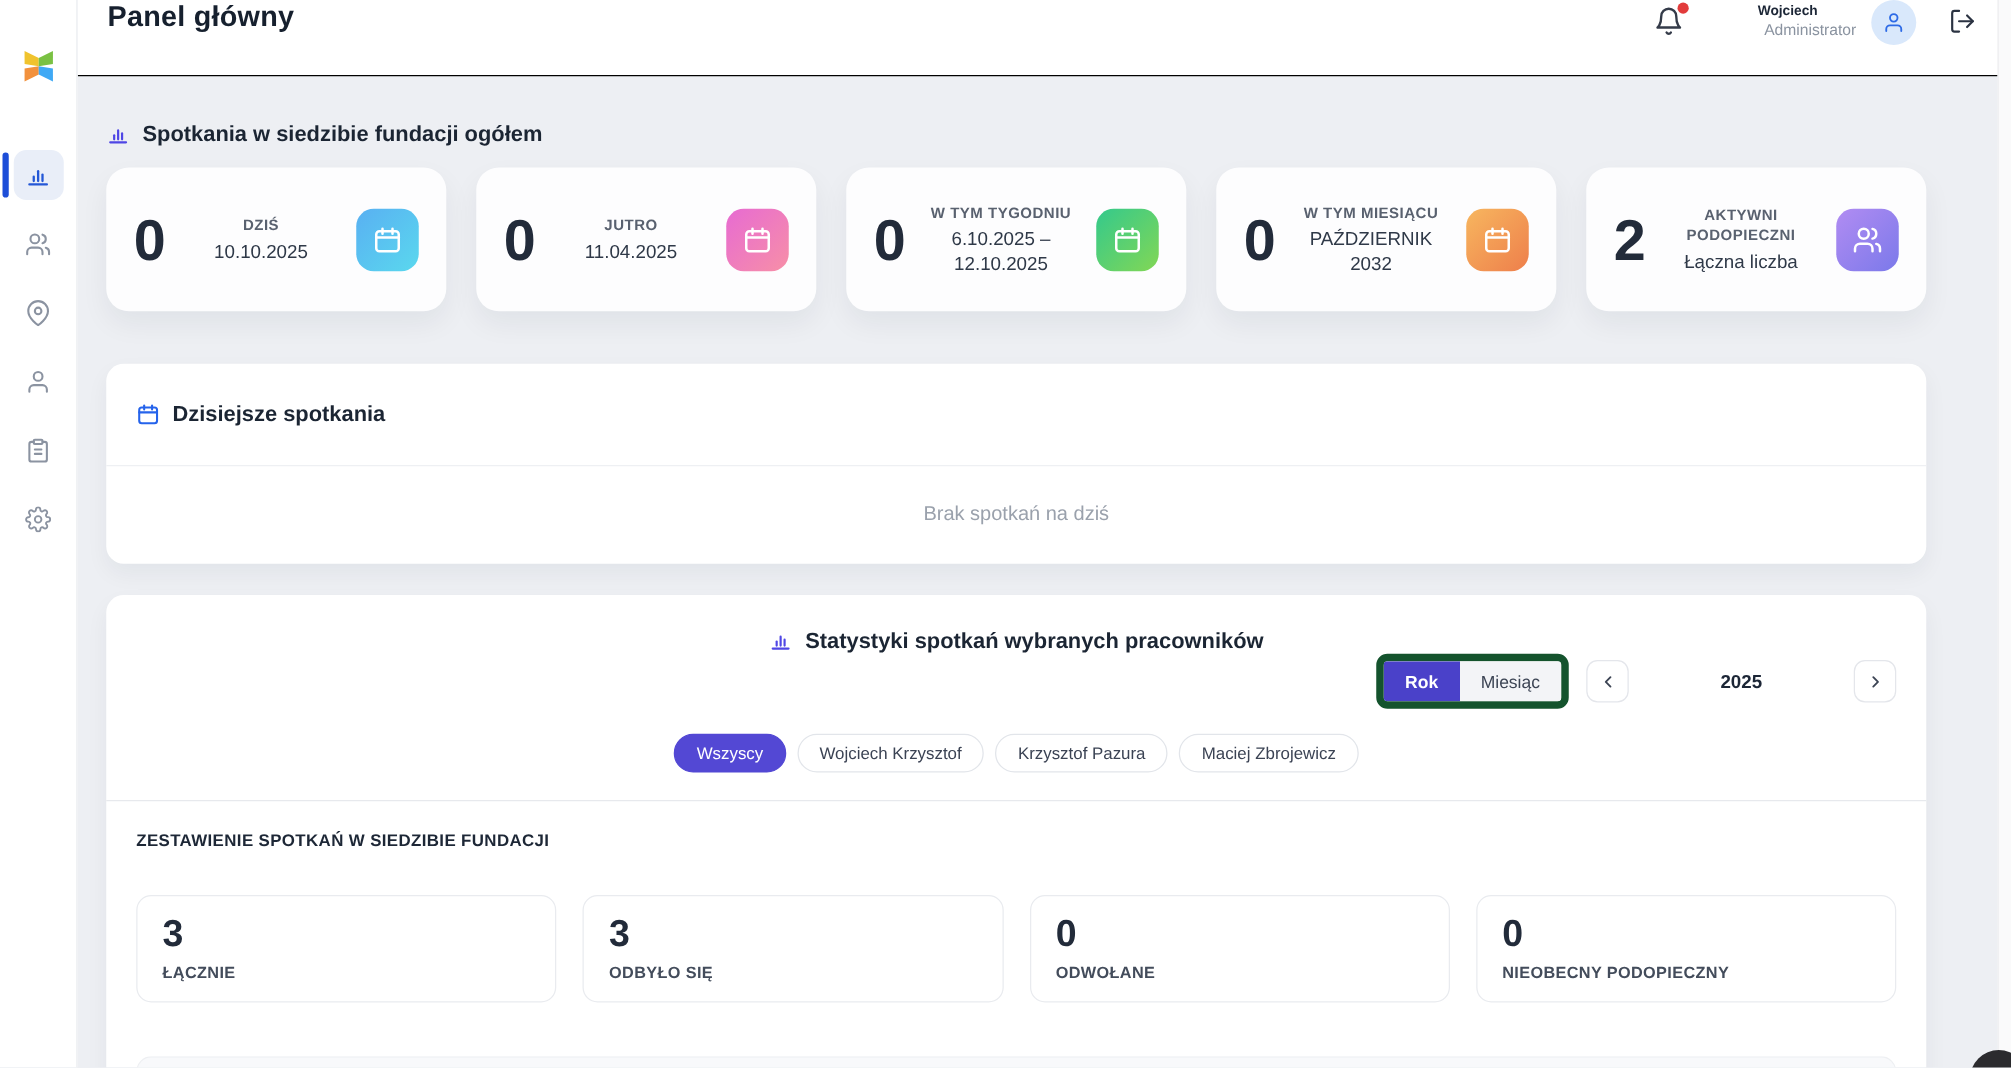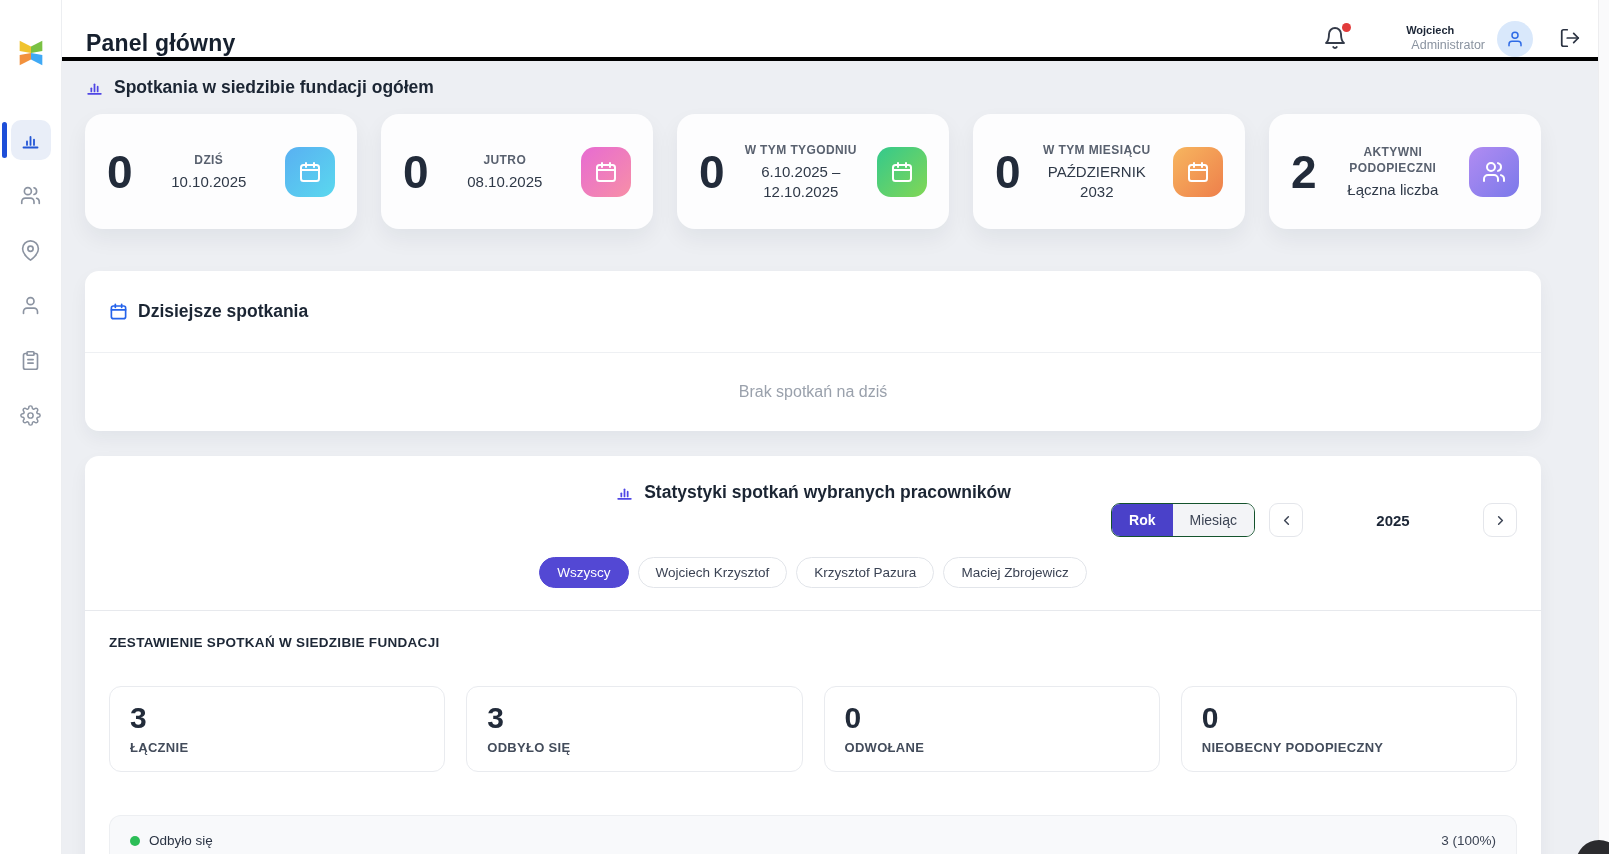--- a/index.html
+++ b/index.html
@@ -25,39 +25,39 @@
   .nav-item.active { background:#e9eef8; color:#2457d6; }
   .nav-item.active::before {
     content:""; position:absolute; left:-9px; top:2px; width:5px; height:36px;
     background:#1d4ed8; border-radius:5px;
   }
 
   
   .right-col { flex:1; display:flex; flex-direction:column; overflow:hidden; }
 
   .topbar {
-    height:61px; flex:none; background:#fff; border-bottom:4px solid #000000;
-    display:flex; align-items:flex-end; padding:0 26px 0 24px;
+    height:61px; flex:none; background:#fff; border-bottom:1px solid #000000;
+    display:flex; align-items:flex-start; padding:0 26px 0 24px;
   }
   .page-title { font-size:23px; font-weight:800; color:#16202e; letter-spacing:.2px; }
   .topbar-right { margin-left:auto; display:flex; align-items:center; gap:26px; }
   .bell-wrap { position:relative; width:26px; height:26px; color:#343b49; cursor:pointer; }
   .bell-wrap svg { width:24px; height:24px; }
   .notif-dot { position:absolute; top:-3px; right:-2px; width:9px; height:9px; border-radius:50%; background:#e23b3b; }
   .user-block { display:flex; align-items:center; gap:12px; }
   .user-meta { text-align:center; line-height:1.25; }
   .user-name { font-size:11px; font-weight:700; color:#1c2636; }
   .user-role { font-size:12.5px; color:#8a93a0;margin-left:36px; }
   .avatar { width:36px; height:36px; border-radius:50%; background:#d9e8fb; display:grid; place-items:center; color:#2e6be6; cursor:pointer; }
   .avatar svg { width:18px; height:18px; }
   .logout { width:24px; height:24px; color:#2b3342; cursor:pointer; }
   .logout svg { width:22px; height:22px; }
 
   
-  .main { flex:1; padding:16px 0 0 23px; overflow:hidden; }
+  .main { flex:1; padding:36px 0 0 23px; overflow:hidden; }
   .content { width:1456px; }
 
   .section-head { display:flex; align-items:center; gap:10px; }
   .section-head svg { width:19px; height:19px; }
   .icon-purple { color:#4f46e5; }
   .icon-blue { color:#2563eb; }
   .section-title { font-size:17.5px; font-weight:700; color:#1b2533; }
 
   
   .cards-row { display:flex; gap:24px; margin-top:16px; }
@@ -86,21 +86,21 @@
   .today-panel { margin-top:42px; }
   .today-head { padding:0 24px; height:82px; display:flex; align-items:center; gap:10px; border-bottom:1px solid #eef0f3; }
   .today-body { height:78px; display:grid; place-items:center; }
   .empty-text { font-size:16px; color:#9aa1ac; }
 
   
   .stats-panel { margin-top:25px; border-radius:14px 14px 0 0; }
   .stats-head { padding:26px 24px 22px; }
   .stats-head-row { display:flex; align-items:center;flex-direction:column; }
   .stats-controls { margin-left:auto; display:flex; align-items:center; gap:14px; }
-  .toggle { display:flex; border-radius:9px; overflow:hidden; border:1px solid #14532d; font-size:14px; }
+  .toggle { display:flex; border-radius:9px; overflow:hidden; border:6px solid #14532d; font-size:14px; }
   .toggle-opt { padding:8px 17px; background:#f3f4f7; color:#3c4454; cursor:pointer; }
   .toggle-opt.sel { background:#4a41c9; color:#fff; font-weight:600; }
   .nav-btn {
     width:34px; height:34px; border-radius:9px; border:1px solid #e4e6eb; background:#fff;
     display:grid; place-items:center; color:#3c4454; cursor:pointer;
   }
   .nav-btn svg { width:15px; height:15px; }
   .year-wrap { width:152px; text-align:center; font-size:15px; font-weight:700; color:#1c2636; }
   .chips-row { margin-top:20px; display:flex; justify-content:center; gap:9px; }
   .chip {
@@ -280,21 +280,21 @@
                   <line x1="16" y1="3" x2="16" y2="7"></line>
                   <line x1="3" y1="10" x2="21" y2="10"></line>
               </svg>
             </div>
           </div>
 
           <div class="stat-card">
             <div class="stat-value">0</div>
             <div class="stat-mid">
               <div class="stat-label">JUTRO</div>
-              <div class="stat-sub">08.10.2025</div>
+              <div class="stat-sub">11.04.2025</div>
             </div>
             <div class="stat-icon g-pink">
               <svg viewBox="0 0 24 24" fill="none" stroke="currentColor" stroke-width="2" stroke-linecap="round" width="24" height="24">
                 <rect x="3" y="5" width="18" height="16" rx="2.5"></rect>
                   <line x1="8" y1="3" x2="8" y2="7"></line>
                   <line x1="16" y1="3" x2="16" y2="7"></line>
                   <line x1="3" y1="10" x2="21" y2="10"></line>
               </svg>
             </div>
           </div>

